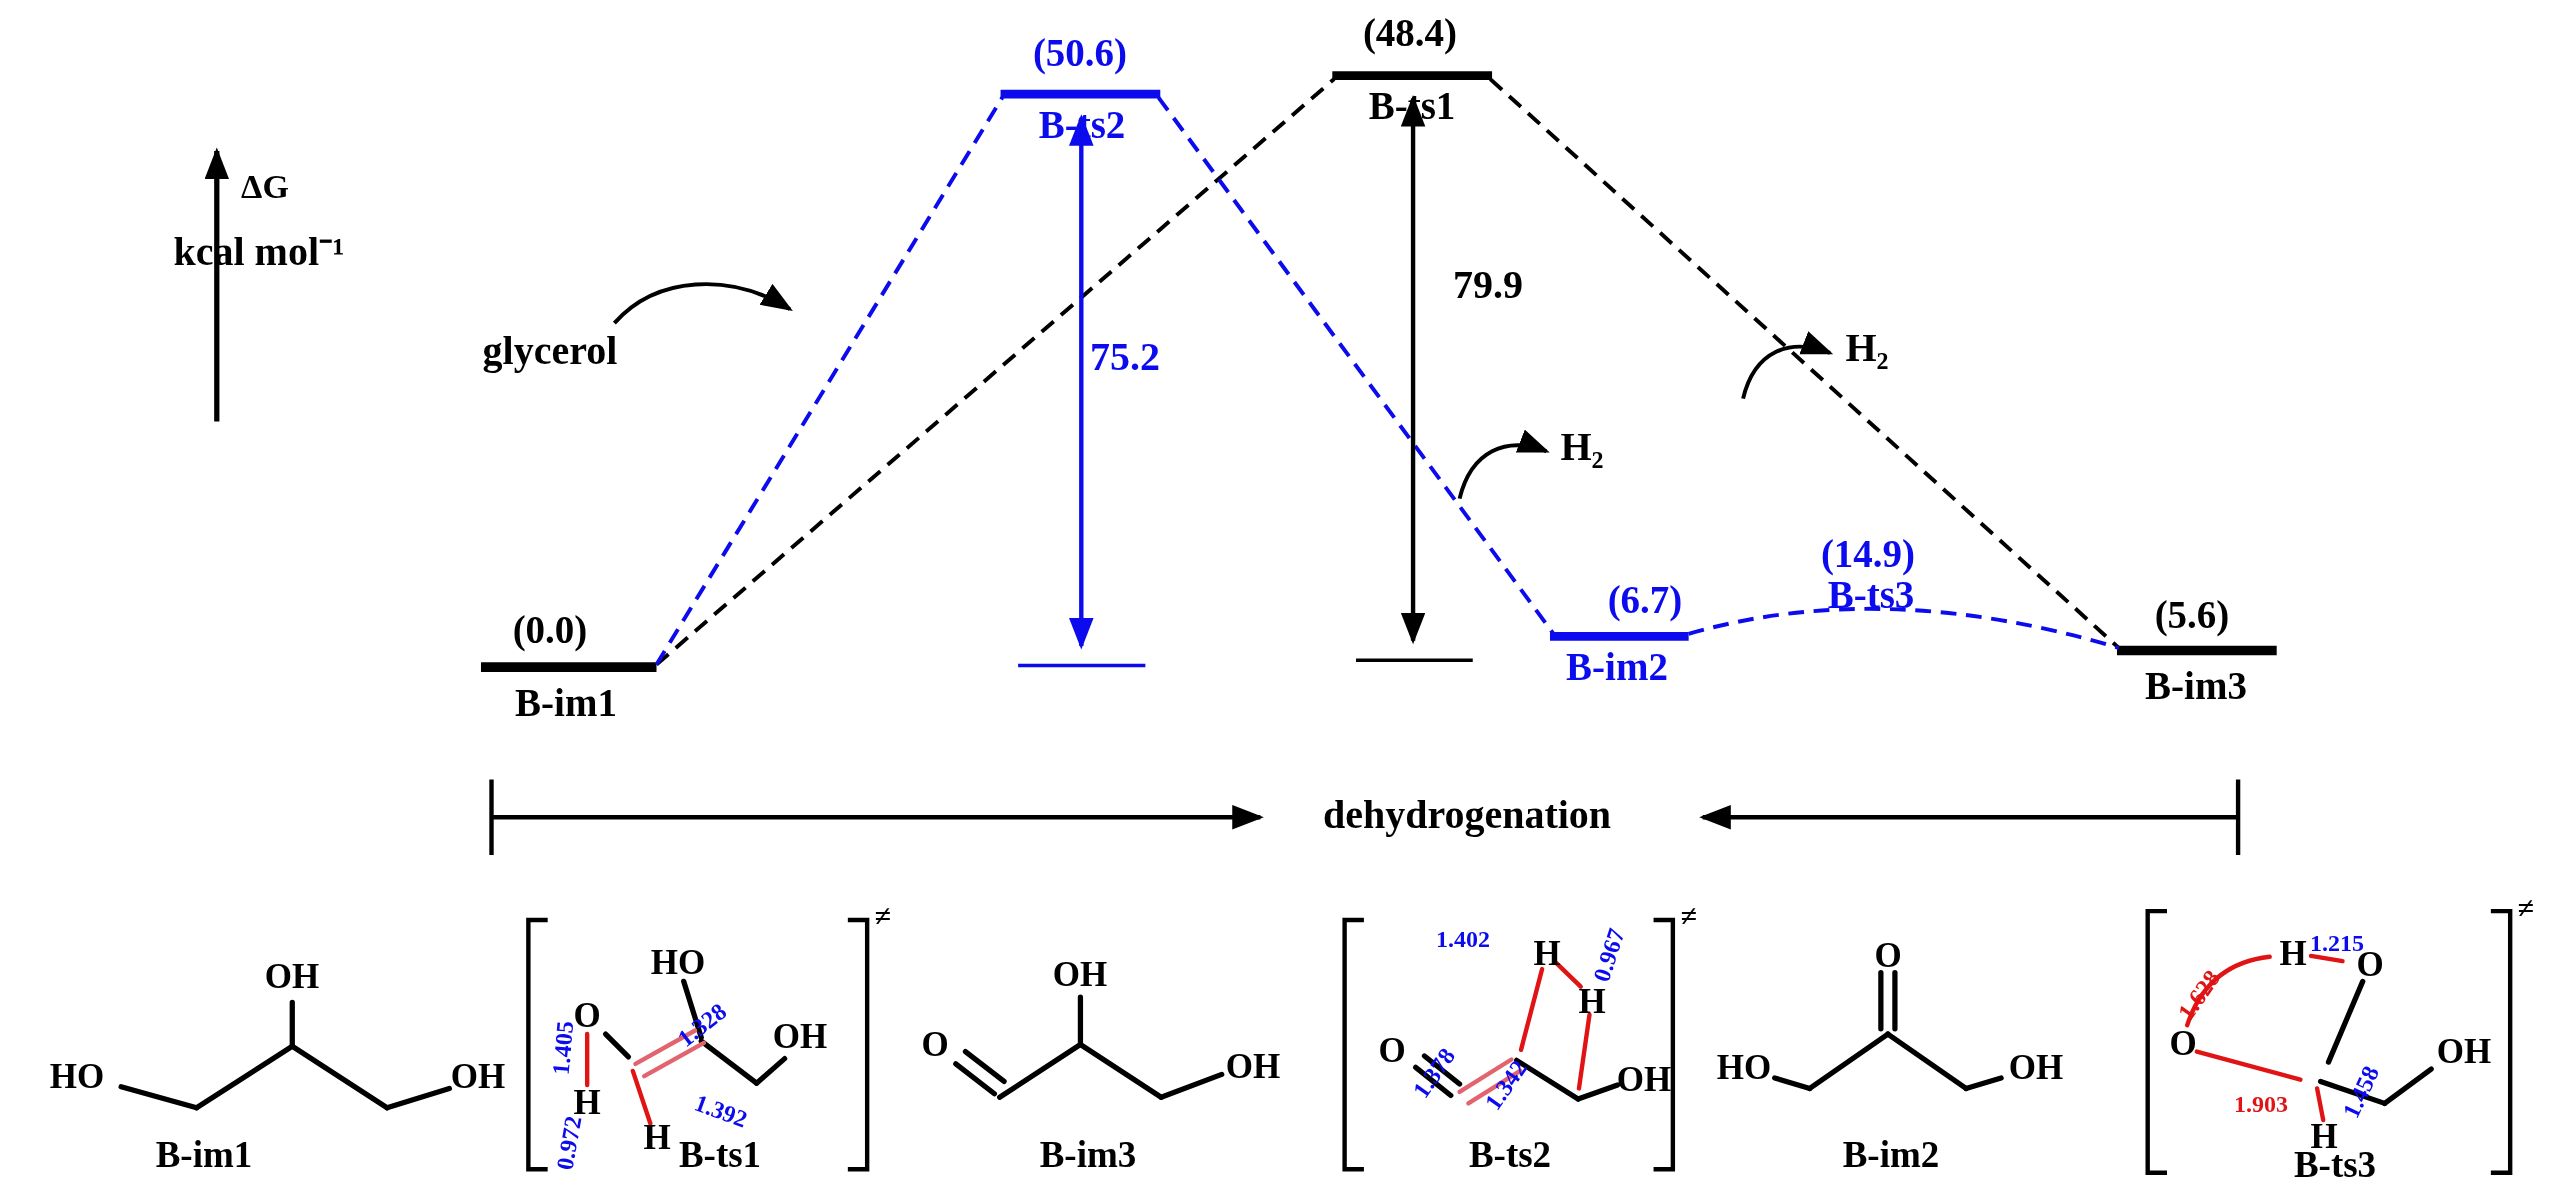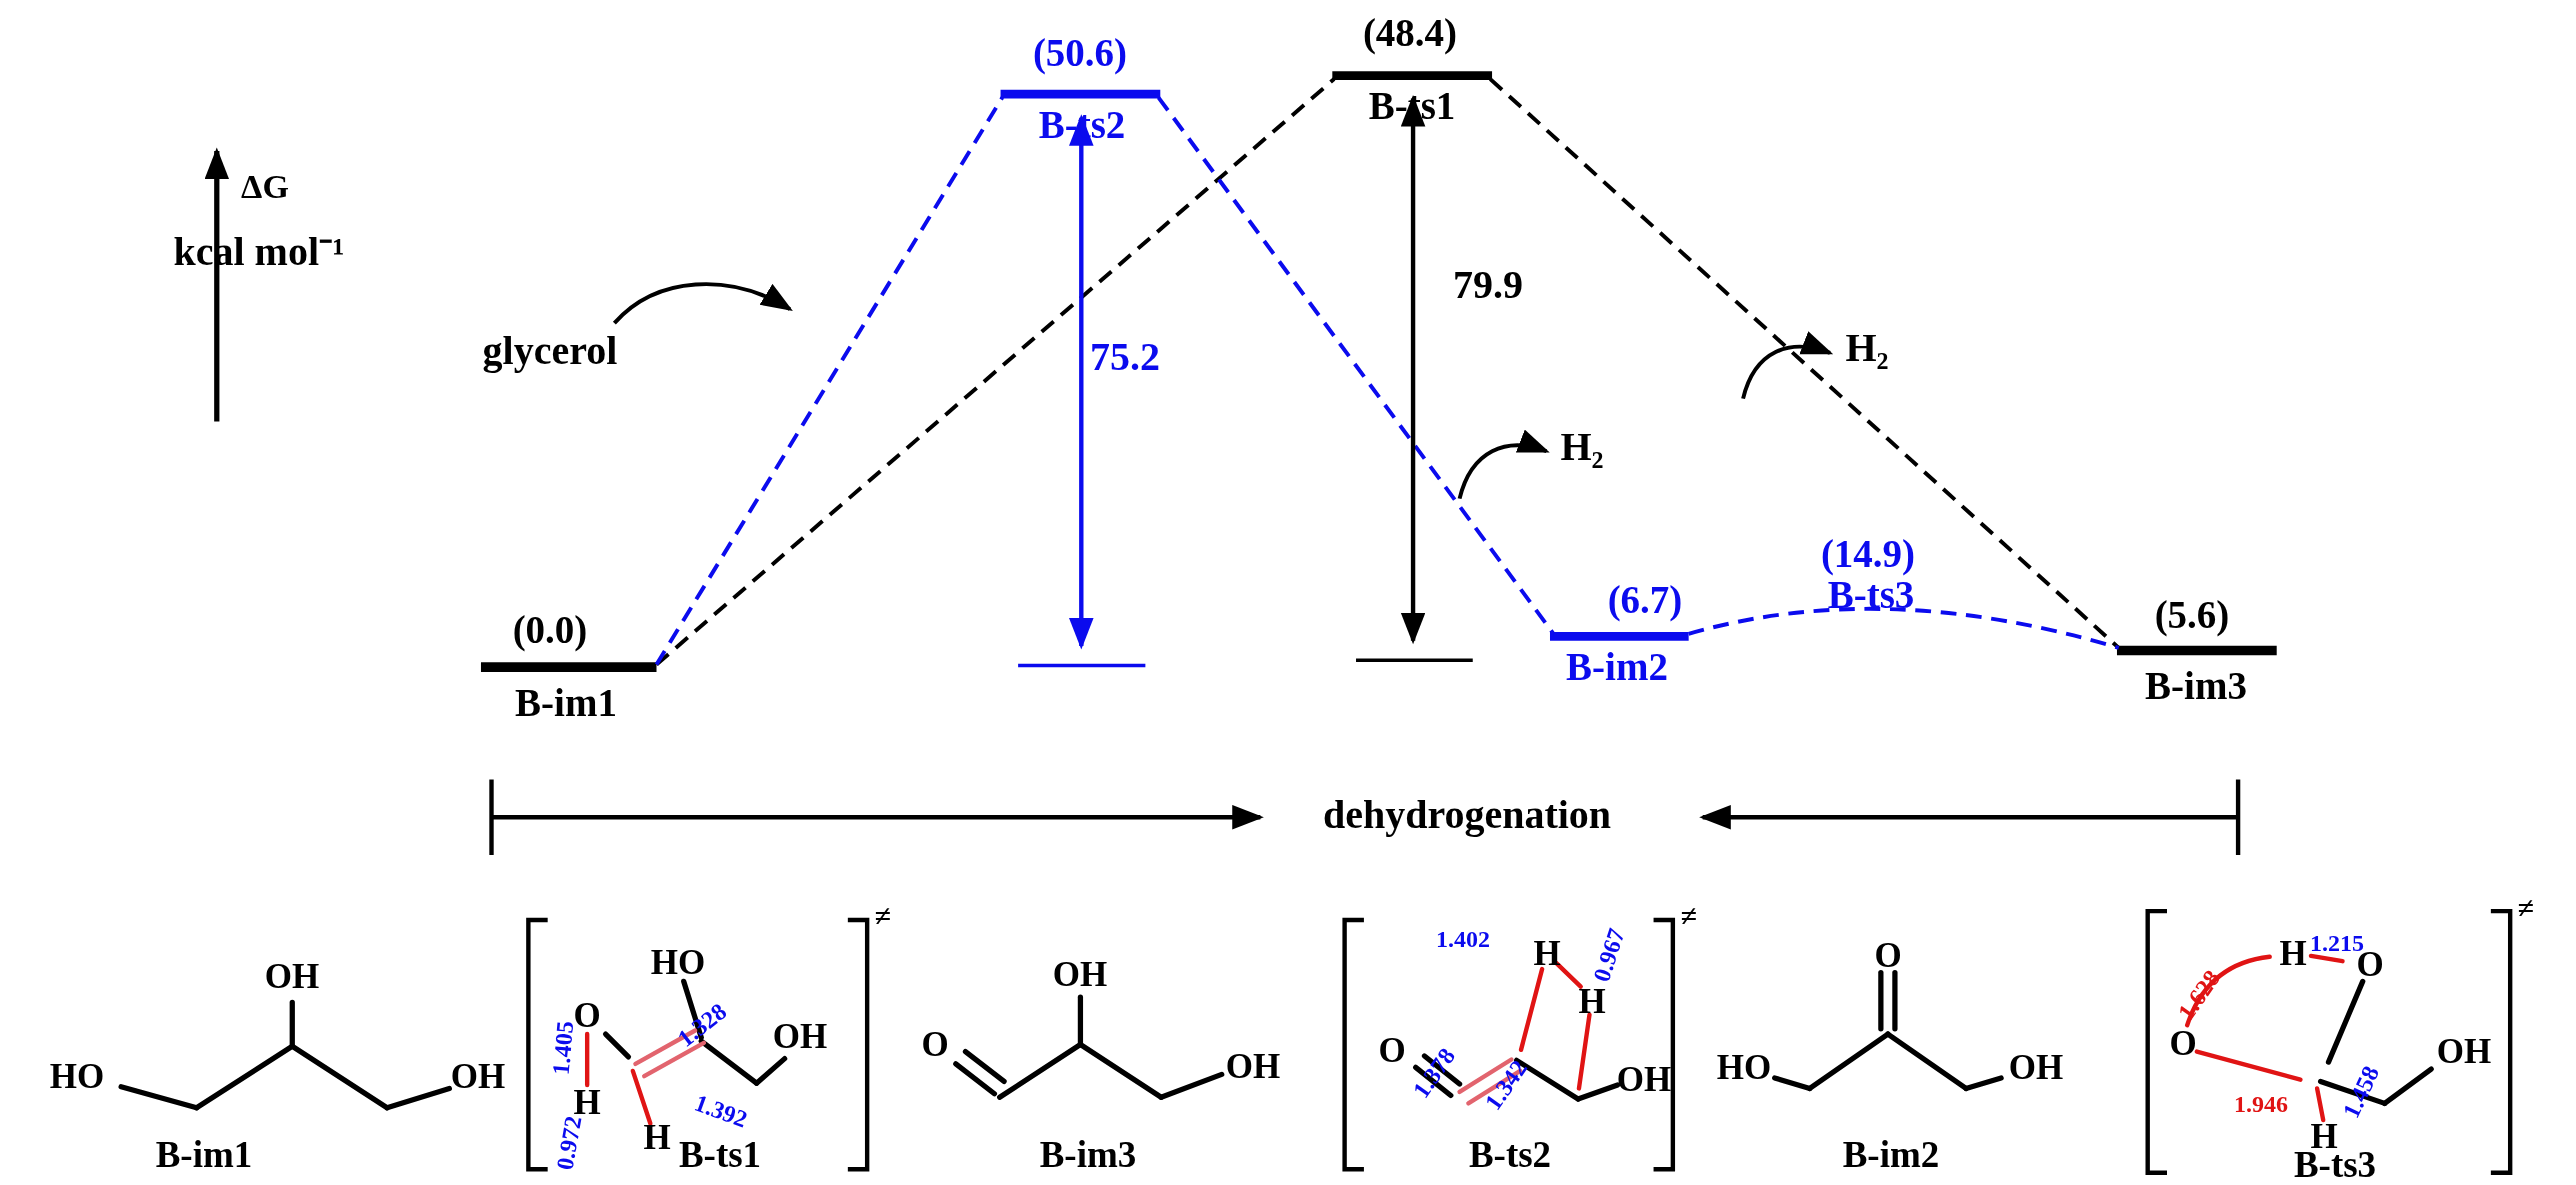--- a/index.html
+++ b/index.html
@@ -207,18 +207,18 @@
 <div class="t f42" style="left:1891px;top:1154px;">B-im2</div>
 
 <div class="t f34" style="left:2526px;top:908px;">≠</div>
 <div class="t f40" style="left:2293px;top:953px;">H</div>
 <div class="t f40" style="left:2370px;top:964px;">O</div>
 <div class="t f40" style="left:2183px;top:1043px;">O</div>
 <div class="t f40" style="left:2464px;top:1051px;">OH</div>
 <div class="t f40" style="left:2324px;top:1136px;">H</div>
 <div class="t num blue" style="left:2337px;top:943px;">1.215</div>
 <div class="t num red" style="left:2199px;top:995px;transform:translate(-50%,-50%) rotate(-55deg);">1.628</div>
-<div class="t num red" style="left:2261px;top:1104px;">1.946</div>
+<div class="t num red" style="left:2261px;top:1104px;">1.903</div>
 <div class="t num blue" style="left:2361px;top:1092px;transform:translate(-50%,-50%) rotate(-65deg);">1.458</div>
 <div class="t f42" style="left:2335px;top:1164px;">B-ts3</div>
 
 </div>
 
 
 </body></html>

